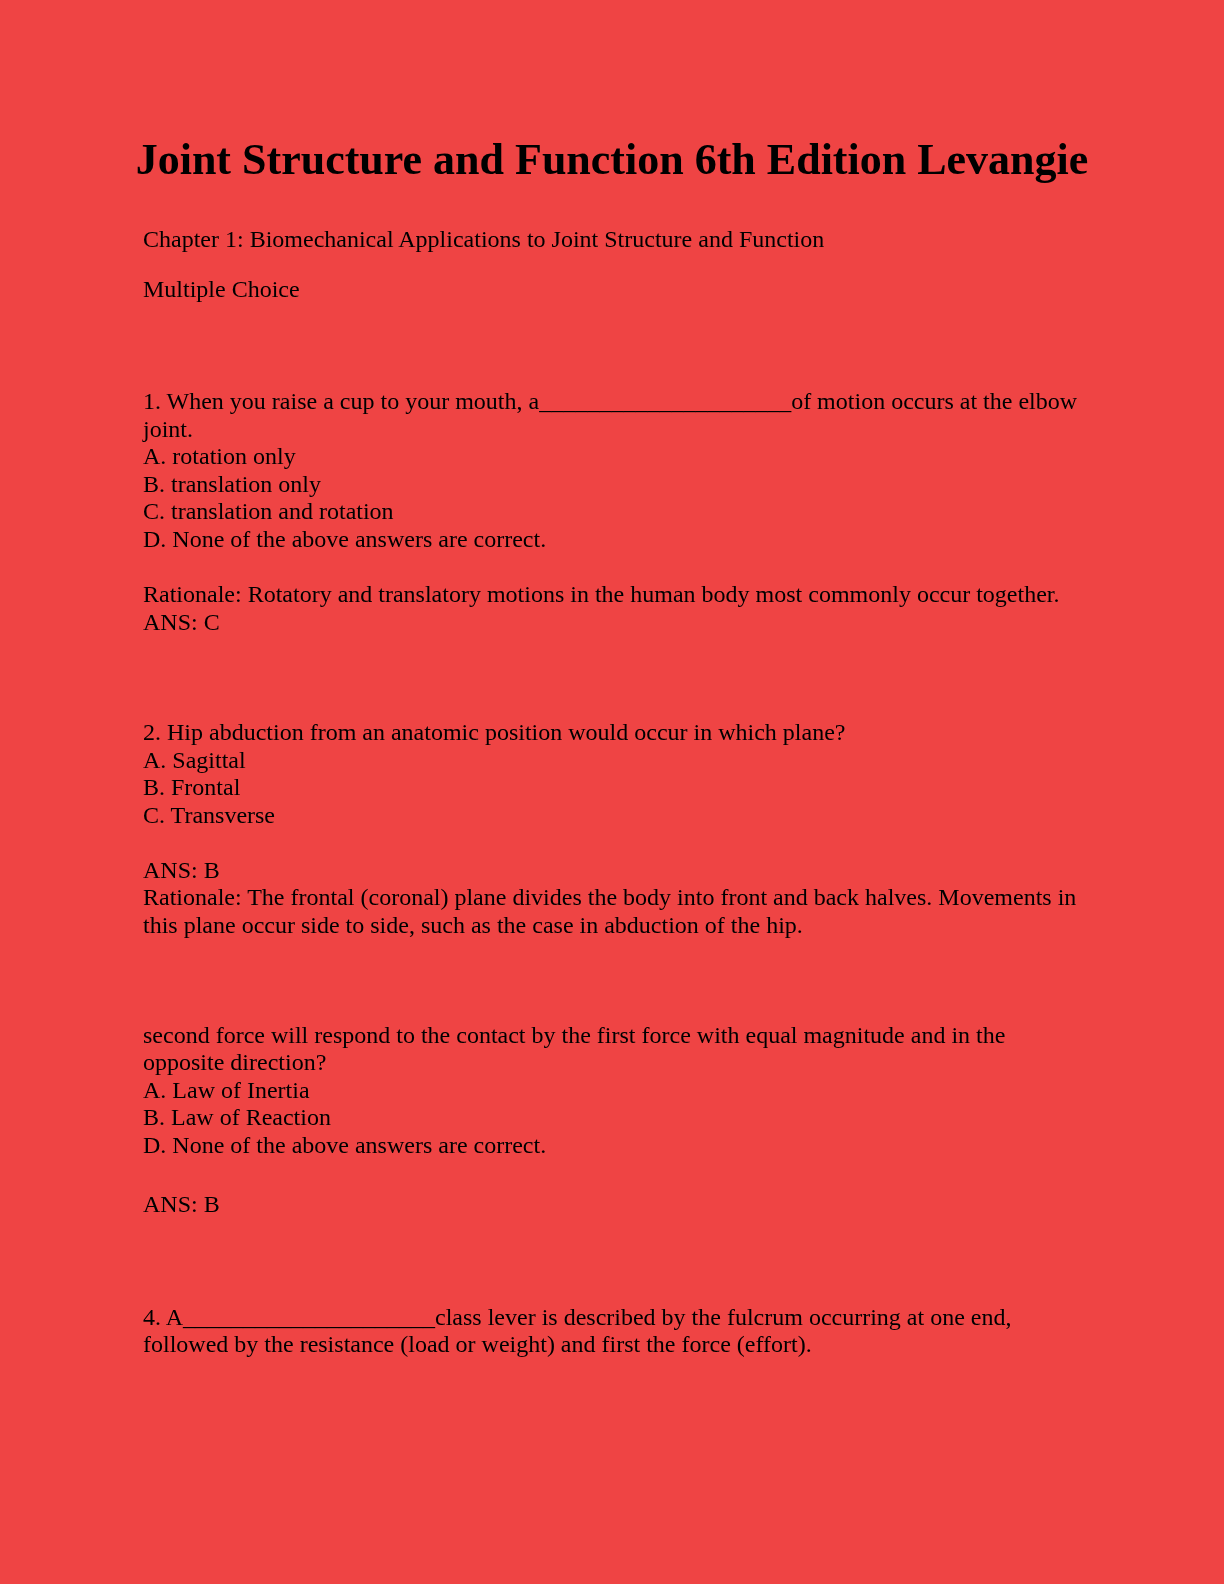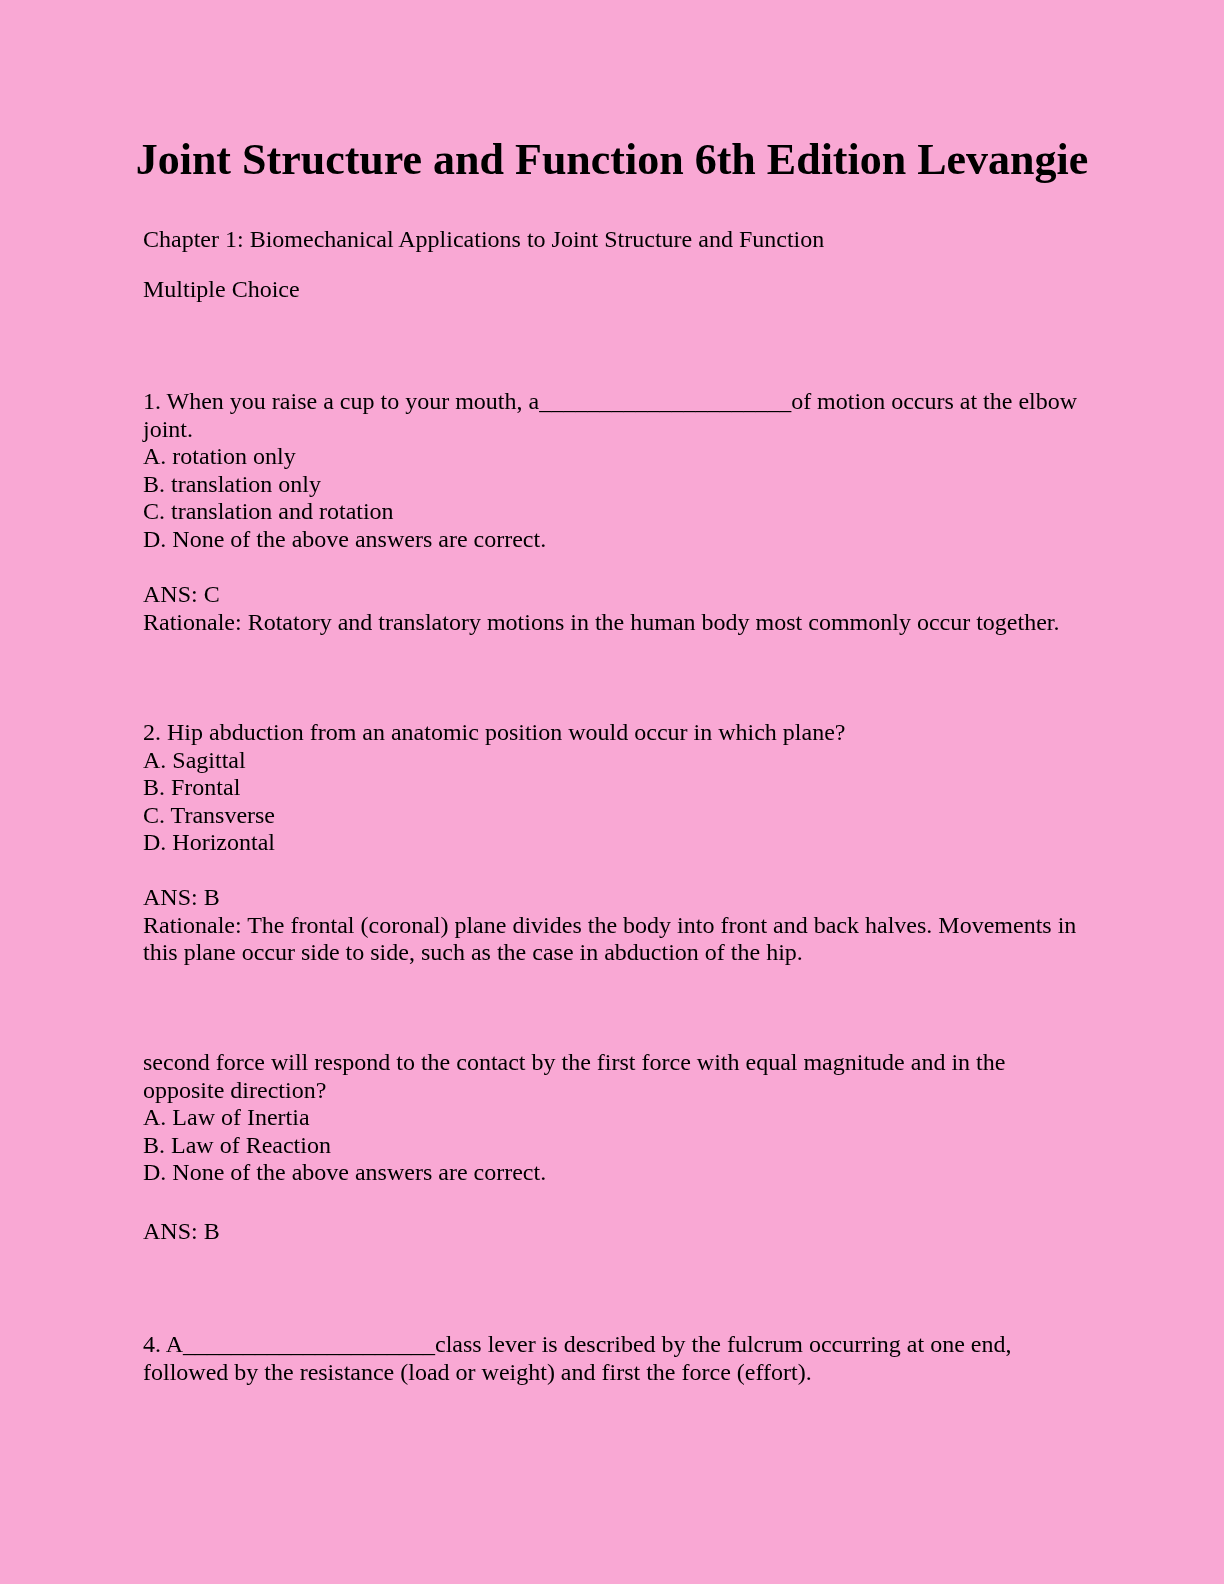--- a/index.html
+++ b/index.html
@@ -4,21 +4,21 @@
 <style>
   html, body {
     margin: 0;
     padding: 0;
     background: #ffffff;
   }
   .page {
     position: relative;
     width: 1224px;
     height: 1584px;
-    background: #f9a8d4;
+    background: #ef4444;
     overflow: hidden;
     color: #000000;
     font-family: "Liberation Serif", "DejaVu Serif", serif;
   }
   .title {
     margin-top: 133px;
     text-align: center;
   }
   .title-line {
     font-size: 44px;
@@ -58,30 +58,29 @@
   <section id="q1">
     <div class="body-line">1. When you raise a cup to your mouth, a_____________________of motion occurs at the elbow</div>
     <div class="body-line">joint.</div>
     <div class="body-line">A. rotation only</div>
     <div class="body-line">B. translation only</div>
     <div class="body-line">C. translation and rotation</div>
     <div class="body-line">D. None of the above answers are correct.</div>
   </section>
 
   <section id="q1-ans">
+    <div class="body-line">Rationale: Rotatory and translatory motions in the human body most commonly occur together.</div>
     <div class="body-line">ANS: C</div>
-    <div class="body-line">Rationale: Rotatory and translatory motions in the human body most commonly occur together.</div>
   </section>
 
   <section id="q2">
     <div class="body-line">2. Hip abduction from an anatomic position would occur in which plane?</div>
     <div class="body-line">A. Sagittal</div>
     <div class="body-line">B. Frontal</div>
     <div class="body-line">C. Transverse</div>
-    <div class="body-line">D. Horizontal</div>
   </section>
 
   <section id="q2-ans">
     <div class="body-line">ANS: B</div>
     <div class="body-line">Rationale: The frontal (coronal) plane divides the body into front and back halves. Movements in</div>
     <div class="body-line">this plane occur side to side, such as the case in abduction of the hip.</div>
   </section>
 
   <section id="q3">
     <div class="body-line">second force will respond to the contact by the first force with equal magnitude and in the</div>

